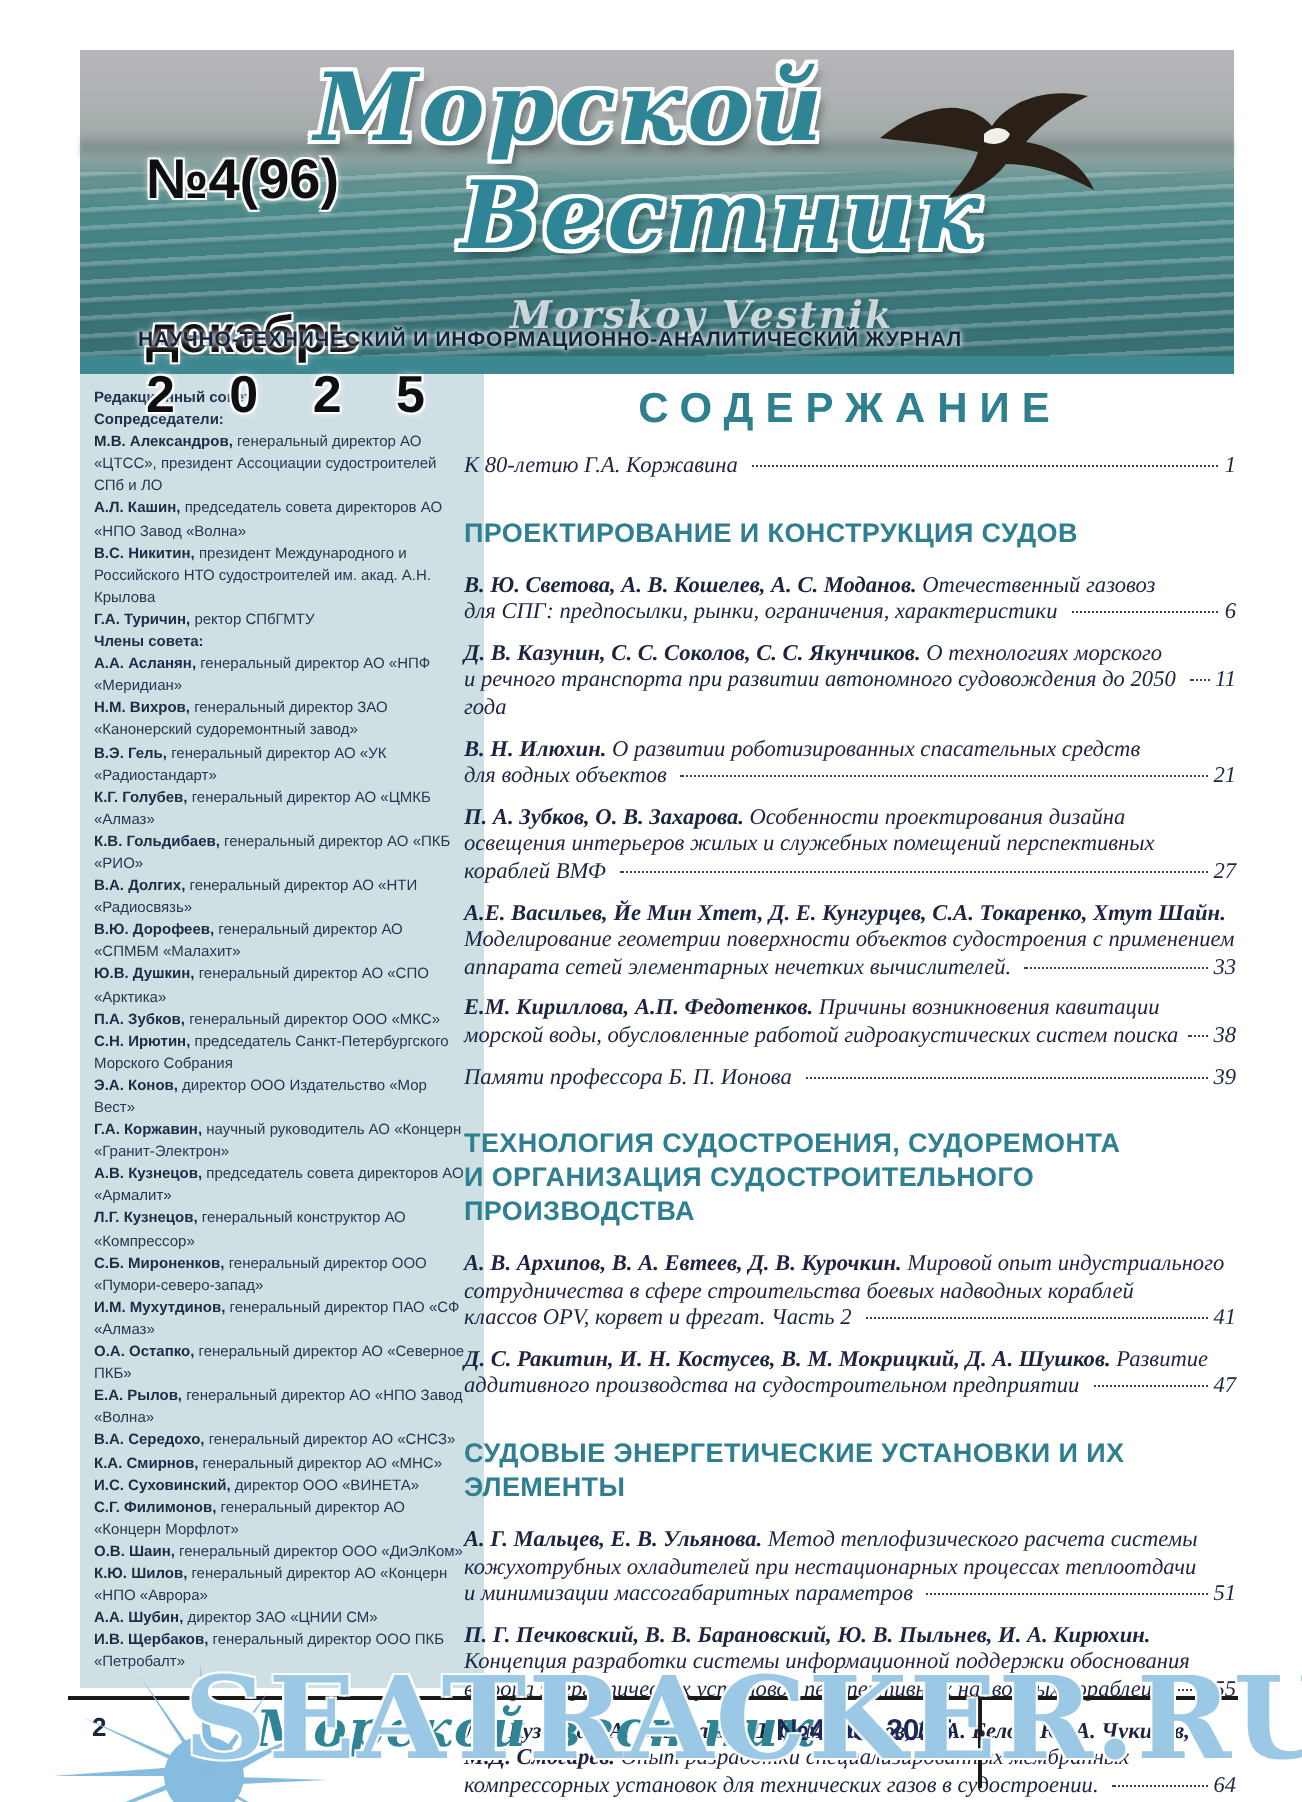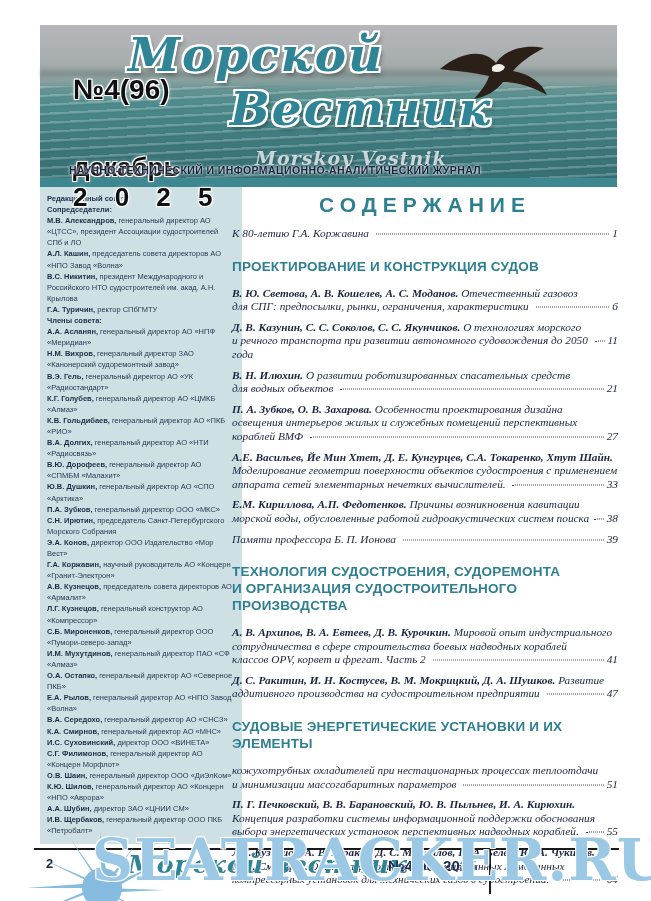--- a/index.html
+++ b/index.html
@@ -9,21 +9,21 @@
   .photo{position:absolute;left:40px;top:25px;width:577px;height:153px;
     background:linear-gradient(180deg,#b7b6ba 0%,#aeb1b3 16%,#a2abaa 28%,#8aa2a0 36%,#639392 43%,#4d8a8b 52%,#448184 65%,#3c777b 80%,#366f74 100%);}
   .photo::before{content:"";position:absolute;left:0;top:27%;width:100%;height:9%;
     background:linear-gradient(180deg,rgba(255,255,255,0) 0%,rgba(96,110,112,0.40) 55%,rgba(150,160,160,0.18) 100%);filter:blur(1px);}
   .photo::after{content:"";position:absolute;left:0;top:40%;width:100%;height:60%;
     background:repeating-linear-gradient(177deg,rgba(255,255,255,0.28) 0px,rgba(255,255,255,0.28) 1.5px,rgba(20,60,60,0.10) 3px,rgba(255,255,255,0) 5px,rgba(255,255,255,0) 9px);
     opacity:.8;}
   .title1,.title2{position:absolute;font-family:"DejaVu Serif",serif;font-style:italic;font-weight:700;
     color:#2f8496;z-index:3;
     text-shadow:-2px -2px 0 #fff,2px -2px 0 #fff,-2px 2px 0 #fff,2px 2px 0 #fff,0 -2px 0 #fff,0 2px 0 #fff,-2px 0 0 #fff,2px 0 0 #fff,3px 4px 4px rgba(0,0,0,.35);}
-  .title1{left:88px;top:2px;font-size:47px;letter-spacing:2px;}
+  .title1{left:117px;top:2px;font-size:47px;letter-spacing:2px;}
   .title2{left:190px;top:56px;font-size:47px;letter-spacing:2px;}
   .translit{position:absolute;left:215px;top:122px;font-family:"DejaVu Serif",serif;font-style:italic;font-weight:700;
     font-size:19px;color:rgba(228,234,238,0.85);z-index:2;text-shadow:1px 1px 2px rgba(40,70,75,.6);letter-spacing:1px;}
   .issue-block{position:absolute;left:33px;top:50px;z-index:3;color:#0f0f12;font-weight:700;
     text-shadow:-1px -1px 0 rgba(255,255,255,.95),1px -1px 0 rgba(255,255,255,.95),-1px 1px 0 rgba(255,255,255,.95),1px 1px 0 rgba(255,255,255,.95),0 0 4px rgba(255,255,255,.8);}
   .issue-no{font-size:28px;line-height:30px;}
   .issue-month{font-size:26px;line-height:29px;margin-top:48px;}
   .issue-year{font-size:26px;line-height:30px;letter-spacing:10px;}
   .tagline{position:absolute;left:29px;top:139px;z-index:3;font-size:10.5px;font-weight:700;color:#16233d;letter-spacing:0.4px;
     text-shadow:0 0 2px rgba(255,255,255,.9),0 0 3px rgba(255,255,255,.8);}
@@ -168,20 +168,21 @@
           <div class="toc-line last"><span class="run-i">классов OPV, корвет и фрегат. Часть 2 </span><span class="leader"></span><span class="pg">41</span></div>
         </div>
         <div class="toc-item">
           <div class="toc-line"><span class="run-b">Д. С. Ракитин, И. Н. Костусев, В. М. Мокрицкий, Д. А. Шушков.</span><span class="run-i"> Развитие</span></div>
           <div class="toc-line last"><span class="run-i">аддитивного производства на судостроительном предприятии </span><span class="leader"></span><span class="pg">47</span></div>
         </div>
         <div class="toc-heading">
           <div>СУДОВЫЕ ЭНЕРГЕТИЧЕСКИЕ УСТАНОВКИ И ИХ ЭЛЕМЕНТЫ</div>
         </div>
         <div class="toc-item">
+          <div class="toc-line"><span class="run-b">А. Г. Мальцев, Е. В. Ульянова.</span><span class="run-i"> Метод теплофизического расчета системы</span></div>
           <div class="toc-line"><span class="run-i">кожухотрубных охладителей при нестационарных процессах теплоотдачи</span></div>
           <div class="toc-line last"><span class="run-i">и минимизации массогабаритных параметров </span><span class="leader"></span><span class="pg">51</span></div>
         </div>
         <div class="toc-item">
           <div class="toc-line"><span class="run-b">П. Г. Печковский, В. В. Барановский, Ю. В. Пыльнев, И. А. Кирюхин.</span></div>
           <div class="toc-line"><span class="run-i">Концепция разработки системы информационной поддержки обоснования</span></div>
           <div class="toc-line last"><span class="run-i">выбора энергетических установок перспективных надводных кораблей. </span><span class="leader"></span><span class="pg">55</span></div>
         </div>
         <div class="toc-item">
           <div class="toc-line"><span class="run-b">Л.Г. Кузнецов, А. В. Бураков, Д. С. Михайлов, П. А. Белов, Ю. А. Чукичев,</span></div>

